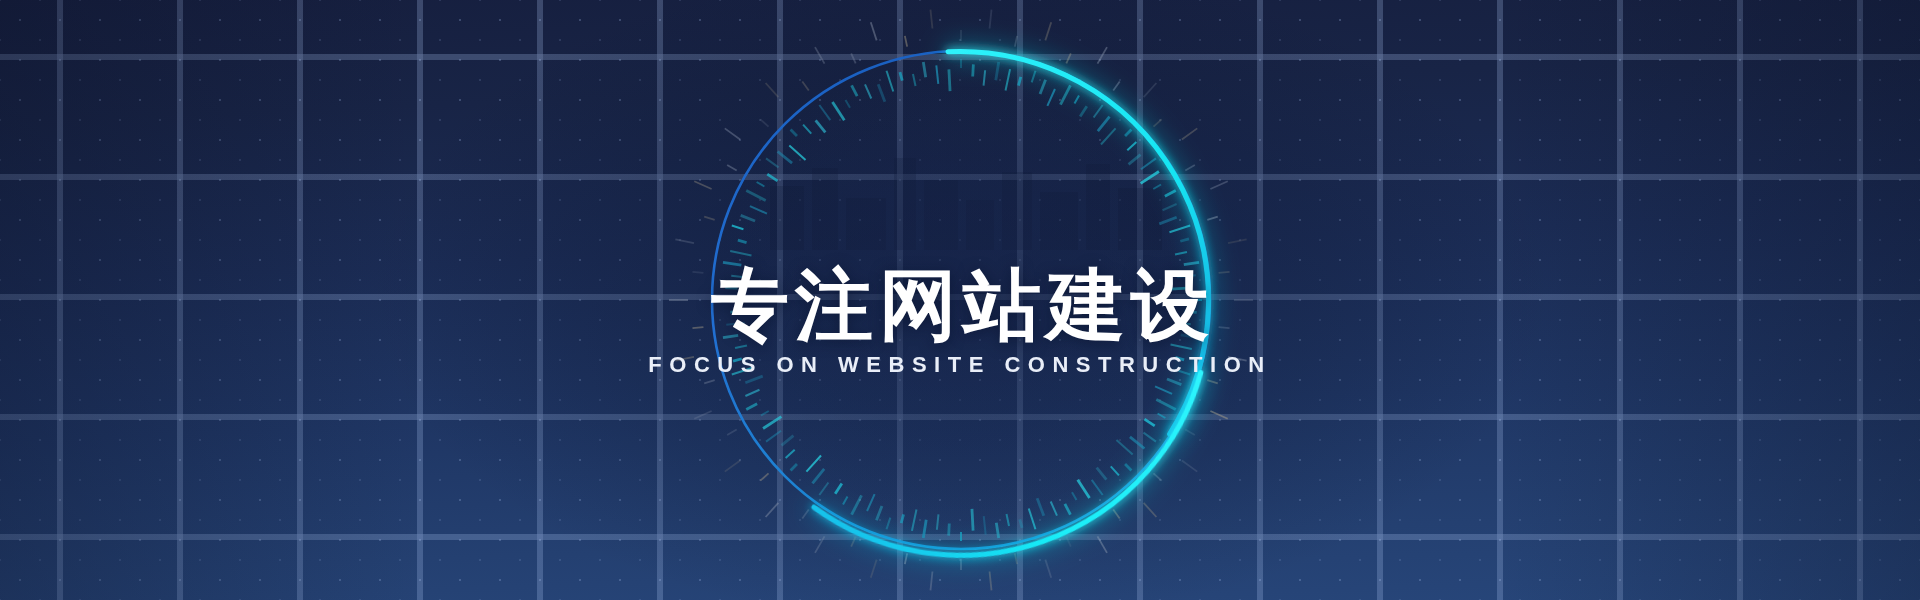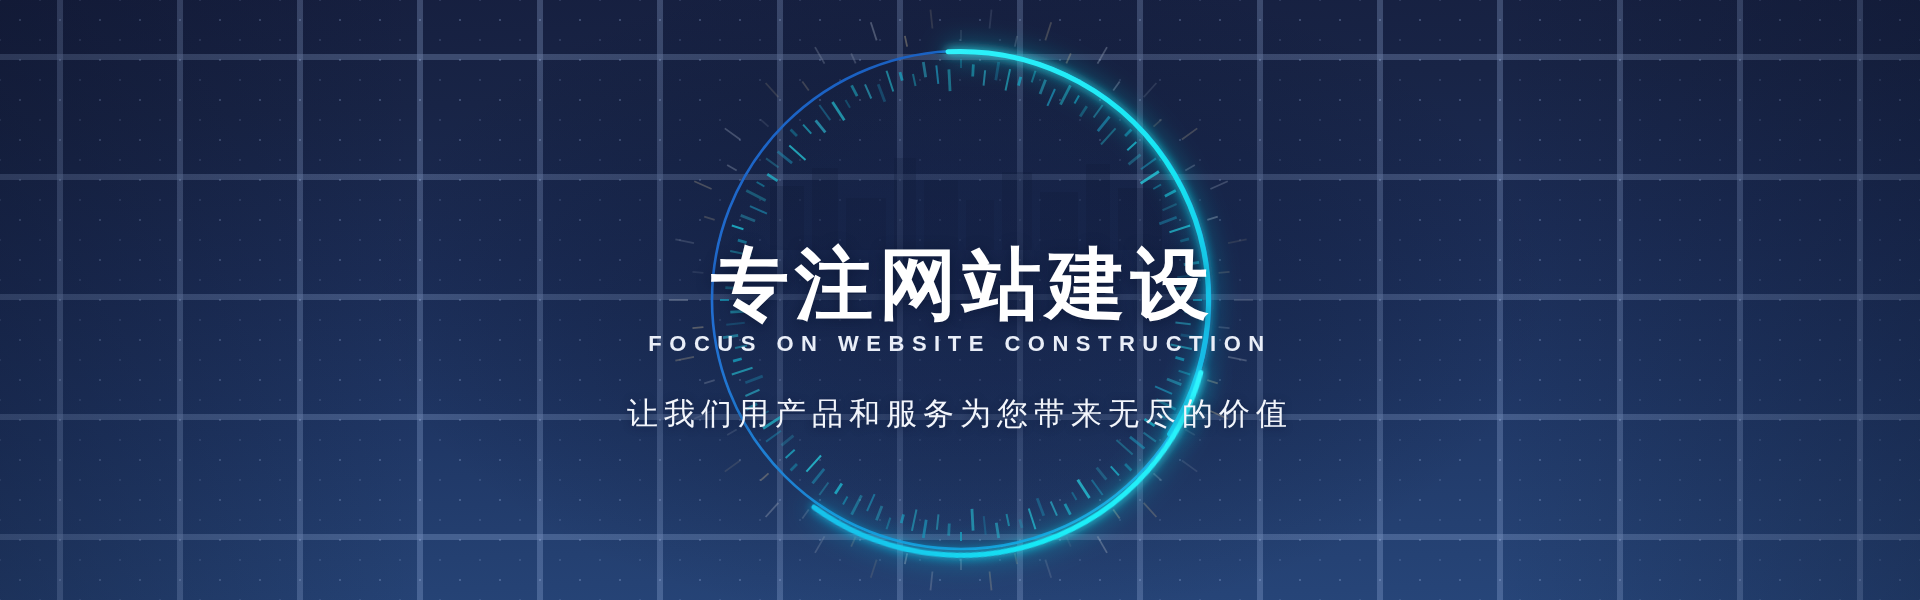--- a/index.html
+++ b/index.html
@@ -366,16 +366,15 @@
     <circle cx="961" cy="300" r="249" fill="none" stroke="url(#blueArcGrad)" stroke-width="2.6" opacity="0.95"></circle>
 
     <path d="M 948 51.7 A 249 249 0 0 1 1169.6 434.1" fill="none" stroke="url(#cyanGradA)" stroke-width="5" stroke-linecap="round" filter="url(#glowCyan)"></path>
 
     <path d="M 844.2 525.7 A 249 249 0 0 0 1208.6 338.5" fill="none" stroke="url(#cyanGradB)" stroke-width="5" stroke-linecap="round" filter="url(#glowCyan)" transform="rotate(8 961 300)"></path>
   </svg>
 
   <div class="hero">
     <h1 class="headline">专注网站建设</h1>
     <p class="subline-en">FOCUS ON WEBSITE CONSTRUCTION</p>
-    <p class="subline-cn">让我们用产品和服务为您带来无尽的价值</p>
   </div>
 
 </div>
 
 </body></html>

